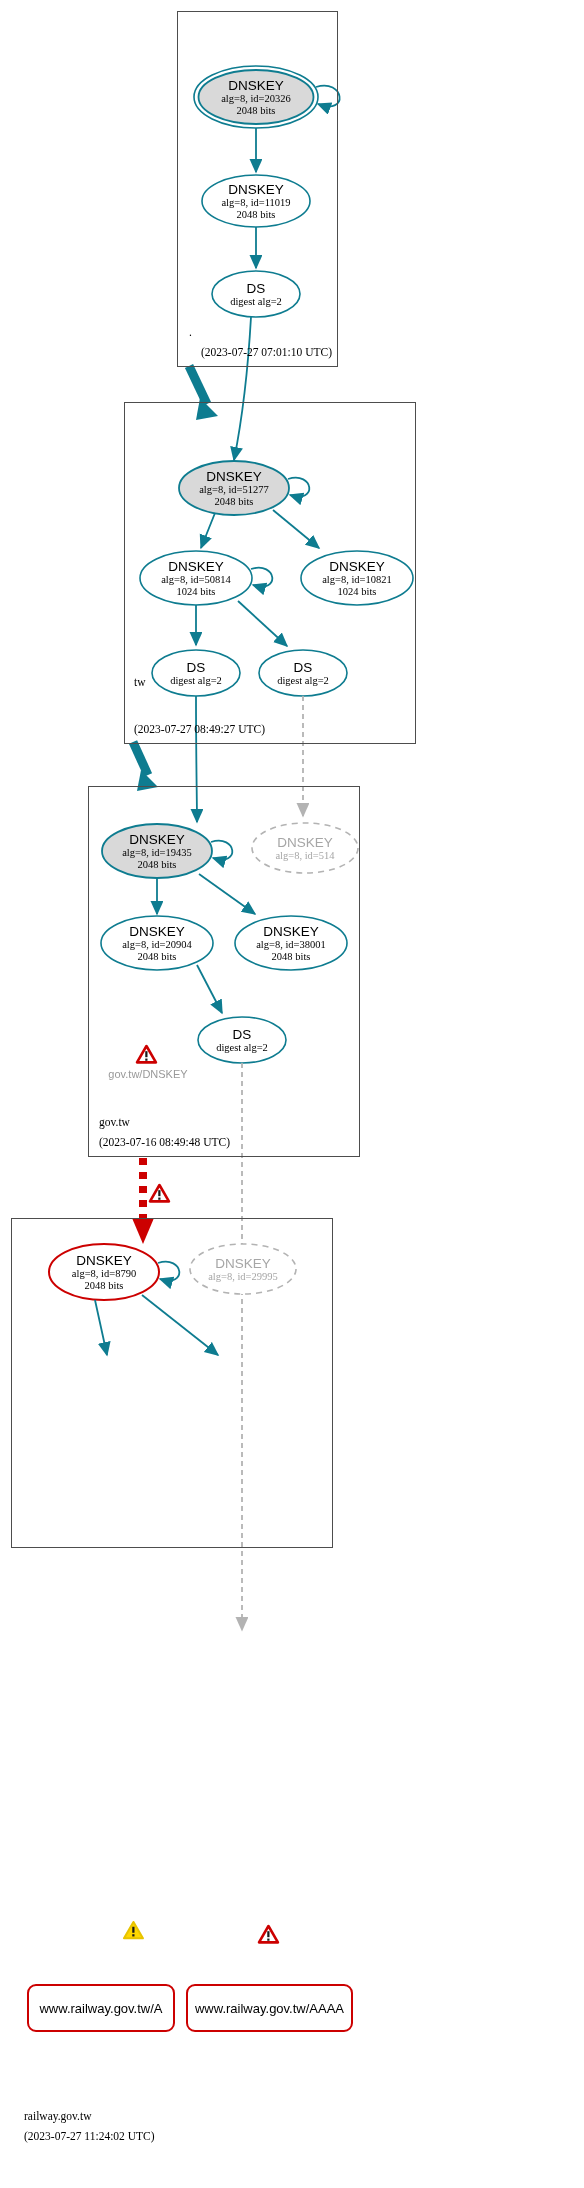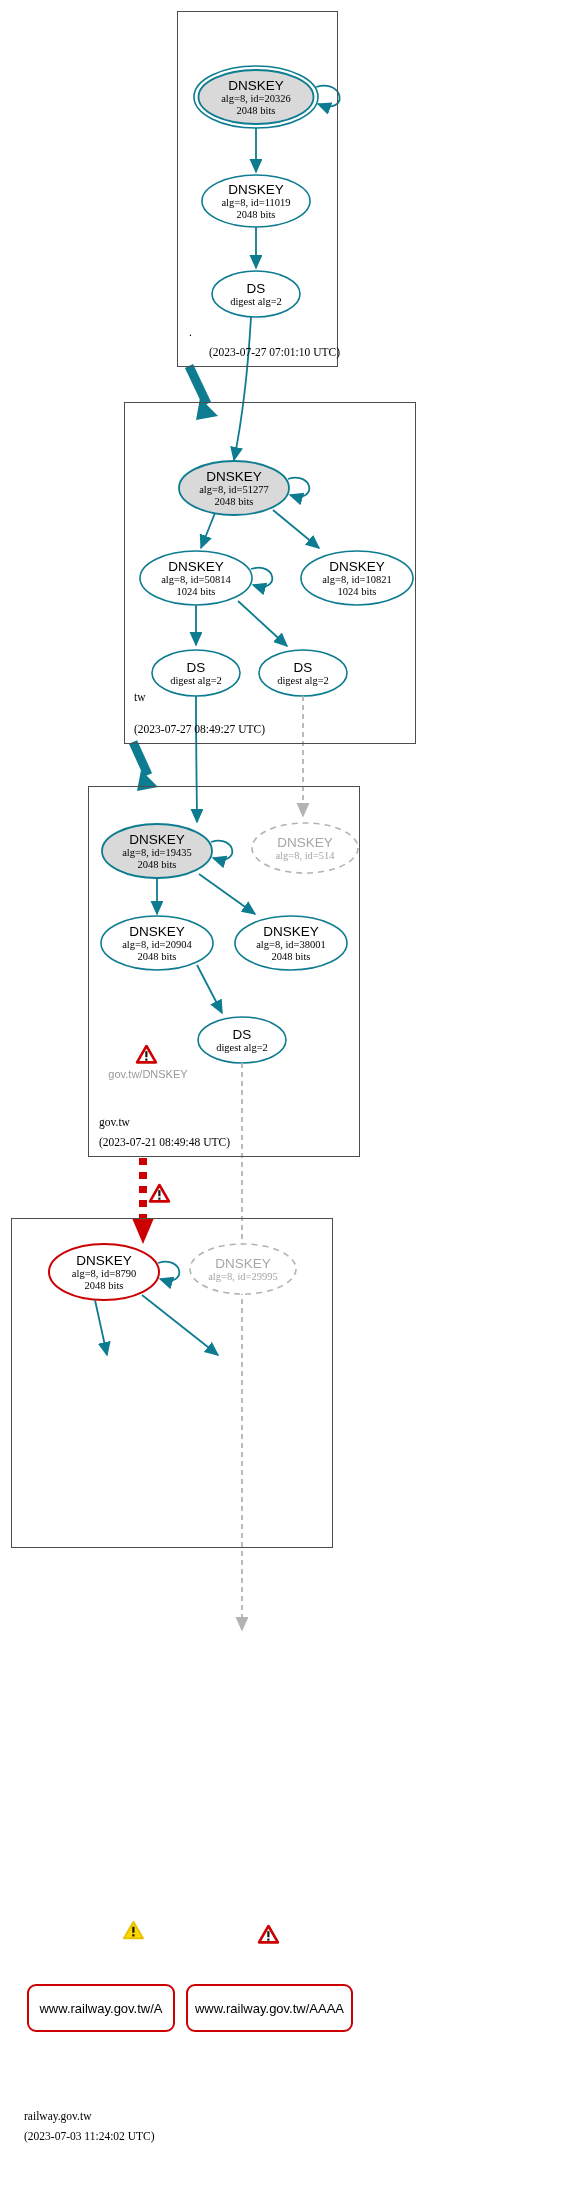--- a/index.html
+++ b/index.html
@@ -204,30 +204,30 @@
       <rect x="9.6" y="14.6" width="2.6" height="2.6" fill="#1a1a1a"></rect>
     </g>
   </svg>
 
   <div class="zone-box" style="left:177px;top:11px;width:161px;height:356px;"></div>
   <div class="zone-box" style="left:124px;top:402px;width:292px;height:342px;"></div>
   <div class="zone-box" style="left:88px;top:786px;width:272px;height:371px;"></div>
   <div class="zone-box" style="left:11px;top:1218px;width:322px;height:330px;"></div>
 
   <div class="zone-label zone-name" style="left:189px;top:326px;">.</div>
-  <div class="zone-label zone-time" style="left:193px;top:346px;padding-left:16px;">(2023-07-27 07:01:10 UTC)</div>
-
-  <div class="zone-label zone-name" style="left:134px;top:691px;">tw</div>
+  <div class="zone-label zone-time" style="left:185px;top:346px;padding-left:16px;">(2023-07-27 07:01:10 UTC)</div>
+
+  <div class="zone-label zone-name" style="left:134px;top:676px;">tw</div>
   <div class="zone-label zone-time" style="left:134px;top:723px;text-align:center;">(2023-07-27 08:49:27 UTC)</div>
 
   <div class="zone-label zone-name" style="left:99px;top:1116px;">gov.tw</div>
-  <div class="zone-label zone-time" style="left:99px;top:1136px;">(2023-07-21 08:49:48 UTC)</div>
+  <div class="zone-label zone-time" style="left:99px;top:1136px;">(2023-07-16 08:49:48 UTC)</div>
 
   <div class="zone-label zone-name" style="left:24px;top:2110px;font-family:Liberation Serif, serif;">railway.gov.tw</div>
-  <div class="zone-label zone-time" style="left:24px;top:2130px;">(2023-07-03 11:24:02 UTC)</div>
+  <div class="zone-label zone-time" style="left:24px;top:2130px;">(2023-07-27 11:24:02 UTC)</div>
 
   <div class="node-label" style="left:176px;top:78px;width:160px;">
     <div class="nl-title">DNSKEY</div>
     <div class="nl-sub">alg=8, id=20326</div>
     <div class="nl-sub">2048 bits</div>
   </div>
   <div class="node-label" style="left:176px;top:182px;width:160px;">
     <div class="nl-title">DNSKEY</div>
     <div class="nl-sub">alg=8, id=11019</div>
     <div class="nl-sub">2048 bits</div>

